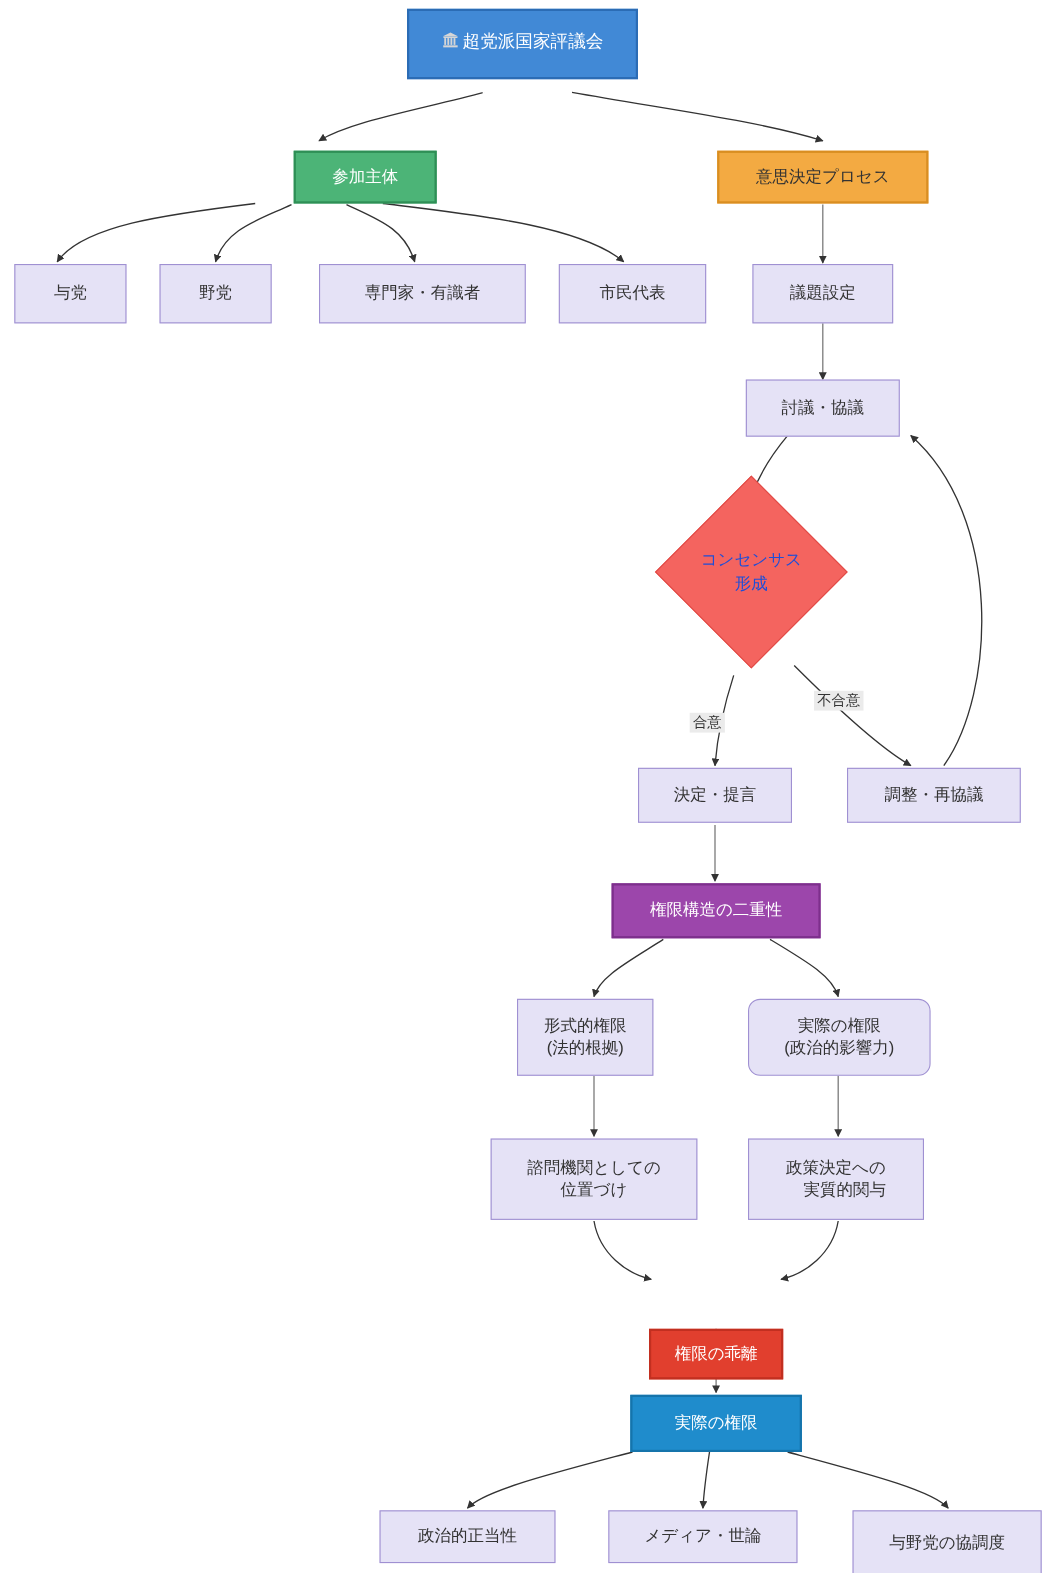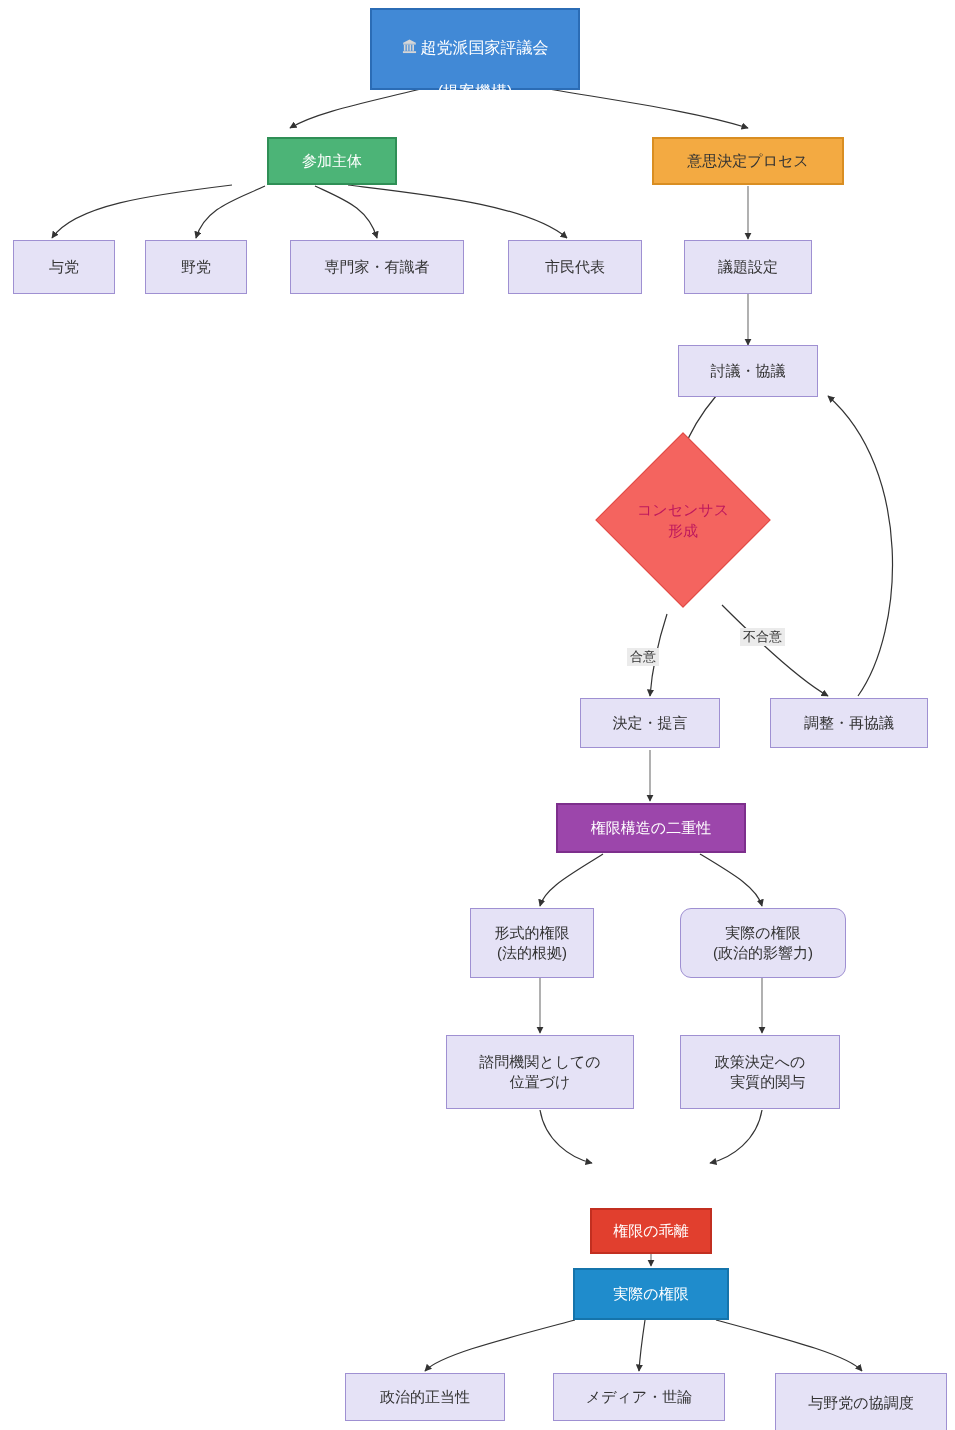--- a/index.html
+++ b/index.html
@@ -99,21 +99,21 @@
     width: 100%;
     height: 100%;
     background: #f4645f;
     border: 1px solid #e04a45;
     transform: rotate(45deg);
     box-sizing: border-box;
   }
   .node-diamond .diamond-text {
     position: relative;
     z-index: 2;
-    color: #be185d;
+    color: #1d4ed8;
     font-size: 15px;
     text-align: center;
     line-height: 1.4;
     white-space: pre-line;
   }
 
   .edge-label {
     position: absolute;
     background: #ebebeb;
     color: #333333;
@@ -180,21 +180,21 @@
       <path d="M 762 1110 C 757 1140, 732 1158, 710 1163"></path>
 
       <path stroke="#7c7c7c" d="M 651 1208 L 651 1266"></path>
 
       <path d="M 575 1320 C 500 1340, 440 1355, 425 1371"></path>
       <path d="M 645 1320 C 642 1340, 640 1355, 639 1371"></path>
       <path d="M 716 1320 C 790 1340, 848 1355, 862 1371"></path>
     </g>
   </svg>
 
-  <div class="node node-rect pal-blue-dark" style="left:370px; top:8px; width:210px; height:82px;">
+  <div class="node node-rect pal-blue-dark" style="left:370px; top:8px; width:210px; height:64px;">
     <div>
       <span class="title-line-1">
         <span class="bank-icon">
           <svg width="15" height="15" viewBox="0 0 16 16" xmlns="http://www.w3.org/2000/svg">
             <rect x="1" y="13" width="14" height="2" fill="#d6d6d6"></rect>
             <rect x="2" y="6" width="1.8" height="6.6" fill="#d6d6d6"></rect>
             <rect x="5" y="6" width="1.8" height="6.6" fill="#d6d6d6"></rect>
             <rect x="8" y="6" width="1.8" height="6.6" fill="#d6d6d6"></rect>
             <rect x="11" y="6" width="1.8" height="6.6" fill="#d6d6d6"></rect>
             <rect x="1.2" y="4.4" width="13.6" height="1.5" fill="#d6d6d6"></rect>
@@ -213,21 +213,21 @@
   <div class="node node-rect pal-orange" style="left:652px; top:137px; width:192px; height:48px;">
     <span>意思決定プロセス</span>
   </div>
 
   <div class="node node-rect pal-lavender" style="left:1px; top:240px; width:102px; height:54px;margin-left:12px;">
     <span>与党</span>
   </div>
   <div class="node node-rect pal-lavender" style="left:145px; top:240px; width:102px; height:54px;">
     <span>野党</span>
   </div>
-  <div class="node node-rect pal-lavender" style="left:290px; top:240px; width:174px; height:54px;">
+  <div class="node node-rect pal-lavender" style="left:290px; top:240px; width:188px; height:54px;">
     <span>専門家・有識者</span>
   </div>
   <div class="node node-rect pal-lavender" style="left:508px; top:240px; width:134px; height:54px;">
     <span>市民代表</span>
   </div>
 
   <div class="node node-rect pal-lavender" style="left:684px; top:240px; width:128px; height:54px;">
     <span>議題設定</span>
   </div>
   <div class="node node-rect pal-lavender" style="left:678px; top:345px; width:140px; height:52px;">

